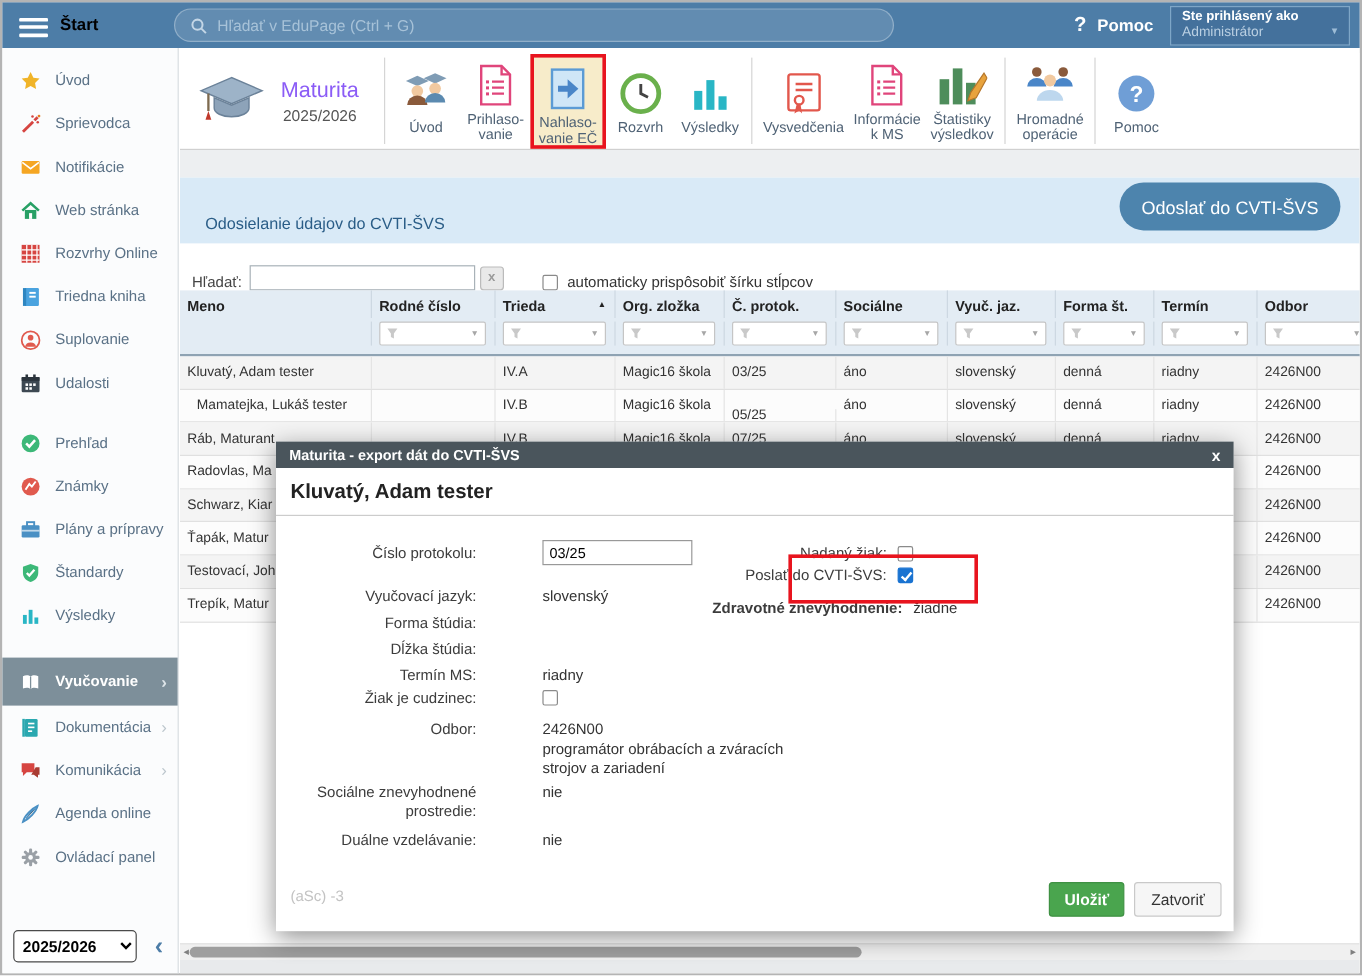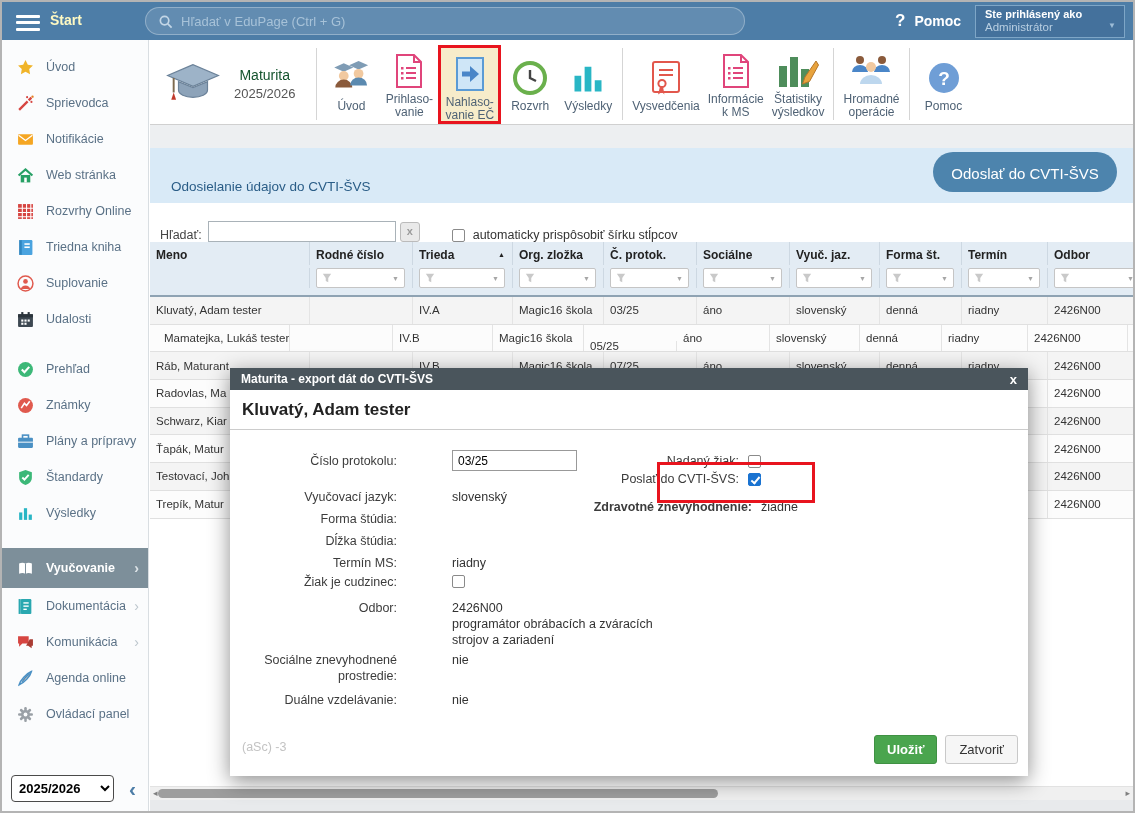--- a/index.html
+++ b/index.html
@@ -5,21 +5,21 @@
   * { margin:0; padding:0; box-sizing:border-box; }
   html,body { background:#fff; }
   body { font-family:"Liberation Sans", sans-serif; }
   .page { position:relative; width:1135px; height:813px; overflow:hidden; background:#fff;
           box-shadow: inset 0 0 0 2px #b4b4b4; }
 
   
   .topbar { position:absolute; left:2px; top:2px; right:2px; height:38px; background:#4d7da7; z-index:5; }
   .burger { position:absolute; left:14px; top:9px; width:24px; cursor:pointer; }
   .burger span { display:block; height:3px; background:#fff; margin:3.5px 0; border-radius:1px; }
-  .start-label { position:absolute; left:48px; top:10px; color:#fef9c3; font-weight:bold; font-size:14px; }
+  .start-label { position:absolute; left:48px; top:10px; color:#000000; font-weight:bold; font-size:14px; }
   .searchpill { position:absolute; left:143px; top:5px; width:600px; height:28px; border-radius:14px;
                 background:rgba(255,255,255,.12); border:1px solid rgba(255,255,255,.30);
                 display:flex; align-items:center; padding:0 12px; }
   .searchpill .mag { width:15px; height:15px; margin-right:8px; flex:0 0 15px; }
   .searchpill input { background:transparent; border:none; outline:none; color:#e3edf5; font-size:13px; width:100%;
                       font-family:"Liberation Sans",sans-serif; }
   .searchpill input::placeholder { color:#a7c2d8; }
   .topbar-help { position:absolute; left:893px; top:9px; display:flex; gap:9px; align-items:center;
                  color:#fff; font-weight:bold; cursor:pointer; }
   .topbar-help .q { font-size:17px; }
@@ -47,21 +47,21 @@
                  border-radius:4px; background:#fff; padding:0 3px; font-family:"Liberation Sans",sans-serif; }
   .collapse { color:#4d7da7; font-size:21px; font-weight:bold; cursor:pointer; line-height:20px; }
 
   
   .main { position:absolute; left:150px; top:40px; right:2px; bottom:2px; background:#fff; overflow:hidden; }
   .toolbar { position:absolute; top:4px; left:0; right:0; height:81px; background:#fff;
              border-bottom:1px solid #d0d0d0; display:flex; align-items:center; }
   .module { display:flex; align-items:center; padding:0 16px 0 14px; }
   .module .capicon svg { width:58px; height:46px; display:block; }
   .module-text { margin-left:12px; text-align:center; }
-  .module-title { font-size:14px; color:#14532d; }
+  .module-title { font-size:18px; color:#8b5cf6; }
   .module-year { font-size:13px; color:#555; margin-top:3px; }
   .tb-divider { width:1px; background:#d5d5d5; height:72px; margin:0 5px; }
   .tb-item { min-width:58px; padding:3px 4px; text-align:center; cursor:pointer; }
   .tb-item .ticon { height:40px; display:flex; align-items:flex-end; justify-content:center; }
   .tb-item .ticon svg { height:36px; display:block; }
   .tb-label { font-size:12px; color:#4f6275; line-height:13px; margin-top:4px; white-space:pre-line; }
   .tb-item.highlighted { background:#f7ecca; border:3px solid #e8141e; height:79px; padding-top:4px; }
 
   .toolbar-gap { position:absolute; top:85px; height:23px; left:0; right:0; background:#edeff1; }
 
@@ -663,21 +663,21 @@
             <div class="tcell" style="width: 100px;">IV.A</div>
             <div class="tcell" style="width: 91px;">Magic16 škola</div>
             <div class="tcell" style="width: 93px;">03/25</div>
             <div class="tcell" style="width: 93px;">áno</div>
             <div class="tcell" style="width: 90px;">slovenský</div>
             <div class="tcell" style="width: 82px;">denná</div>
             <div class="tcell" style="width: 86px;">riadny</div>
             <div class="tcell" style="width: 100px;">2426N00</div>
           </div>
           <div class="trow even">
-            <div class="tcell" style="width: 140px; padding-left: 14px;">Mamatejka, Lukáš tester</div>
+            <div class="tcell" style="width: 160px; padding-left: 14px;">Mamatejka, Lukáš tester</div>
             <div class="tcell" style="width: 103px;"></div>
             <div class="tcell" style="width: 100px;">IV.B</div>
             <div class="tcell" style="width: 91px;">Magic16 škola</div>
             <div class="tcell" style="width: 93px; margin-top: 16px;">05/25</div>
             <div class="tcell" style="width: 93px;">áno</div>
             <div class="tcell" style="width: 90px;">slovenský</div>
             <div class="tcell" style="width: 82px;">denná</div>
             <div class="tcell" style="width: 86px;">riadny</div>
             <div class="tcell" style="width: 100px;">2426N00</div>
           </div>

